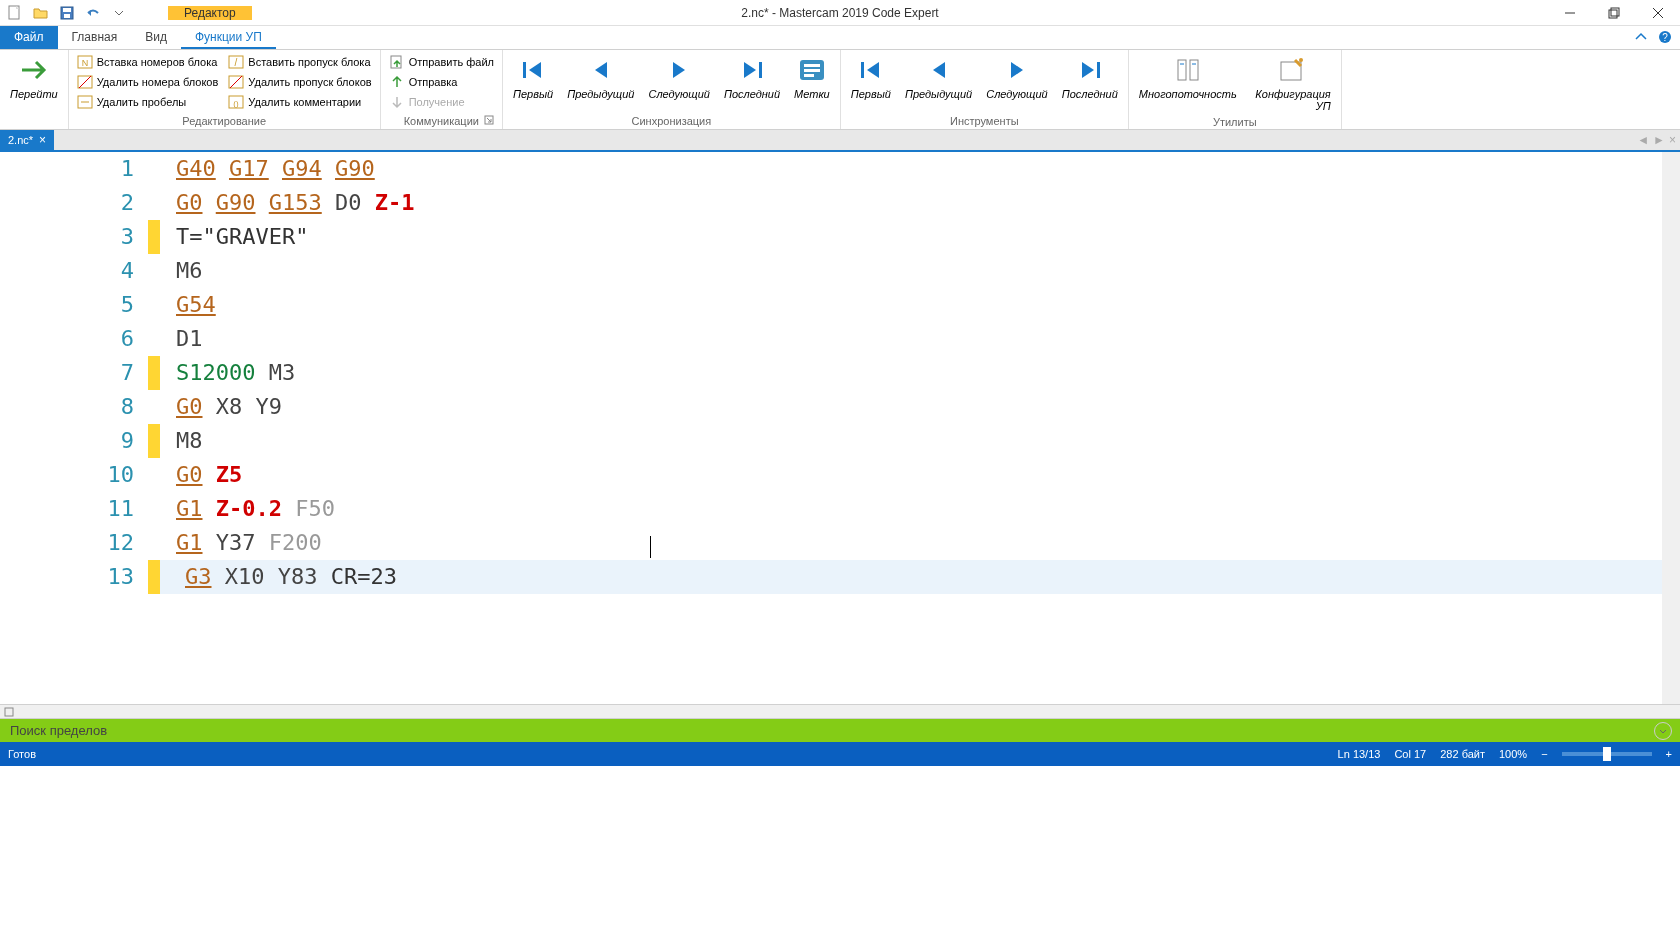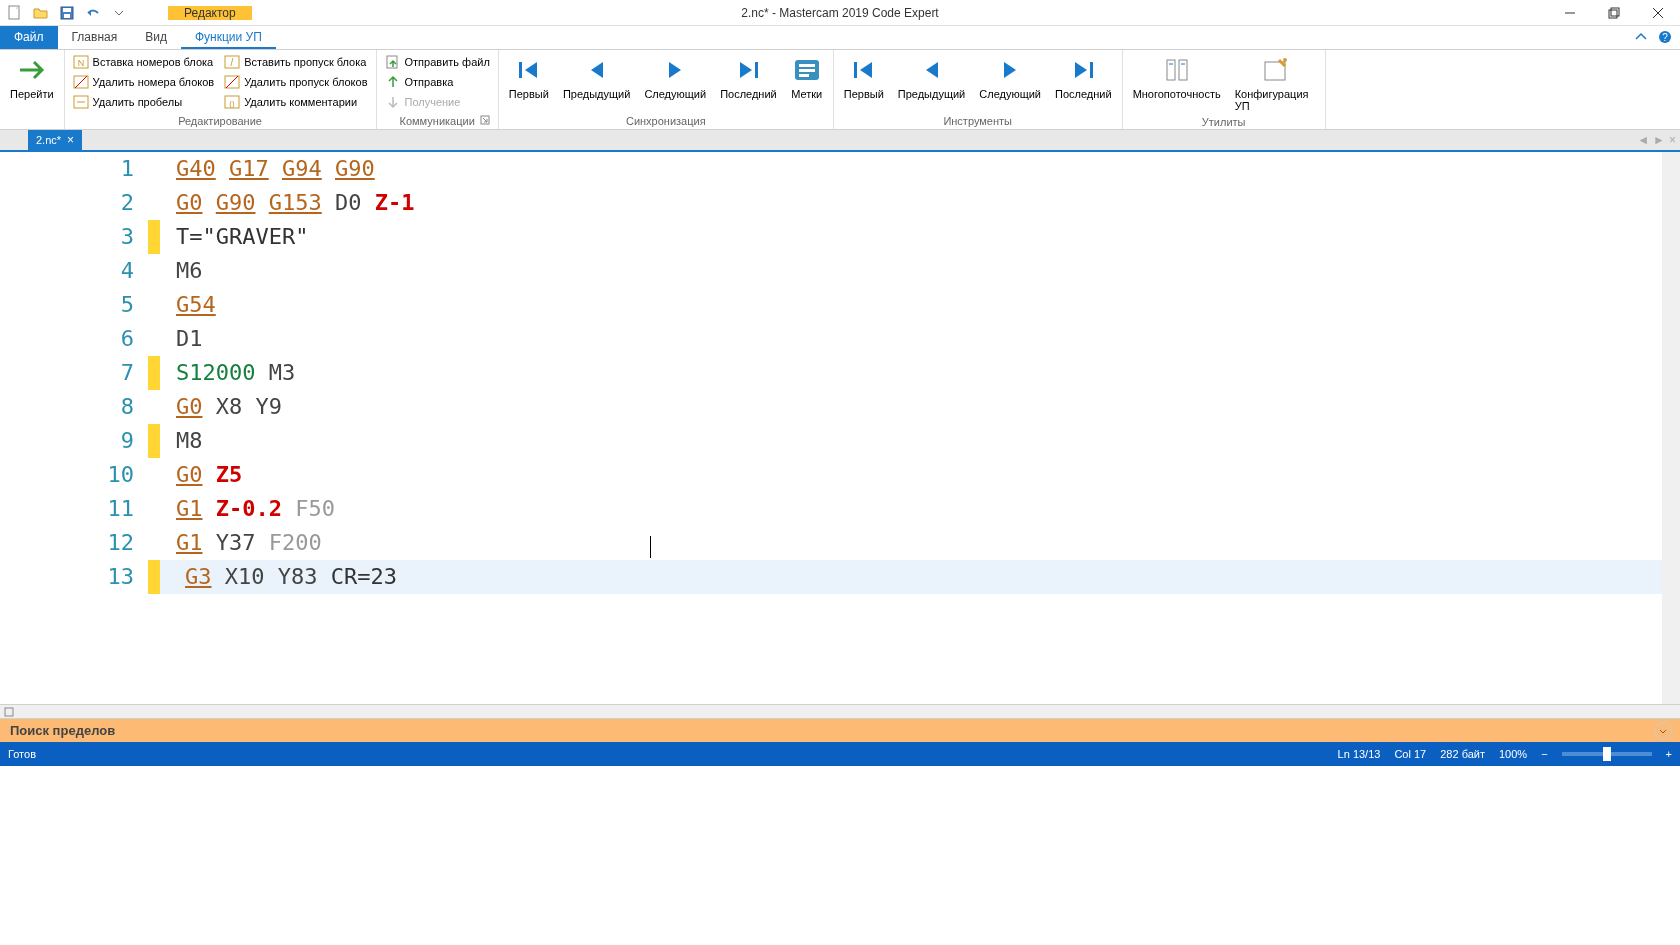--- a/index.html
+++ b/index.html
@@ -24,29 +24,29 @@
 
 
 .ribbon { height: 80px; background: #fff; display: flex; border-bottom: 1px solid #d0d0d0; }
 .ribbon-group { border-right: 1px solid #e0e0e0; display: flex; flex-direction: column; justify-content: space-between; padding: 2px 4px 0 4px; }
 .ribbon-group-content { display: flex; align-items: flex-start; gap: 2px; flex: 1; }
 .ribbon-group-label { text-align: center; font-size: 11px; color: #666; padding: 2px 0; position: relative; }
 .dialog-launcher { position: absolute; right: 2px; bottom: 2px; width: 12px; height: 12px; cursor: pointer; }
 
 .big-button { display: flex; flex-direction: column; align-items: center; padding: 2px 6px; cursor: pointer; min-width: 42px; }
 .big-button .icon { width: 32px; height: 32px; margin-bottom: 2px; display: flex; align-items: center; justify-content: center; }
-.big-button .label { font-size: 11px; text-align: left; line-height: 1.1; }
+.big-button .label { font-size: 11px; text-align: right; line-height: 1.1; font-style: italic; }
 
 .small-buttons-col { display: flex; flex-direction: column; gap: 0px; }
 .small-button { display: flex; align-items: center; gap: 4px; padding: 1px 4px; cursor: pointer; font-size: 11px; white-space: nowrap; height: 20px; }
 .small-button.disabled { color: #aaa; cursor: default; }
 .small-button .sicon { width: 16px; height: 16px; display: flex; align-items: center; justify-content: center; flex-shrink: 0; }
 
 
-.doc-tabs { height: 22px; background: #e8e8e8; display: flex; align-items: center; border-bottom: 2px solid #1979ca; position: relative; padding-left: 28px; }
+.doc-tabs { height: 22px; background: #e8e8e8; display: flex; align-items: center; border-bottom: 2px solid #1979ca; position: relative; }
 .doc-tab { background: #1979ca; color: #fff; padding: 3px 8px; font-size: 11px; display: flex; align-items: center; gap: 6px; }
 .doc-tab-close { cursor: pointer; font-size: 12px; }
 .doc-tabs-nav { position: absolute; right: 4px; display: flex; gap: 4px; }
 
 
 .editor { height: 552px; background: #fff; display: flex; overflow: hidden; }
 .gutter { width: 148px; background: #fff; text-align: right; padding-right: 4px; font-family: Consolas, monospace; font-size: 22px; color: #2b91af; user-select: none; }
 .gutter-line { height: 34px; line-height: 34px; padding-right: 10px; }
 .markers { width: 12px; background: #fff; }
 .marker-line { height: 34px; }
@@ -61,21 +61,21 @@
 .tok-s { color: #15803d; }
 .tok-m { color: #444; }
 .tok-str { color: #333; }
 .tok-cr { color: #333; }
 .scrollbar-v { width: 18px; background: #f0f0f0; }
 
 .cursor-mark { position: absolute; width: 1px; height: 22px; background: #000; }
 
 
 .bottom-gutter { height: 14px; background: #f0f0f0; border-top: 1px solid #d0d0d0; display: flex; align-items: center; padding-left: 4px; }
-.search-panel { height: 24px; background: #fdba74; border-top: 1px solid #d0d0d0; display: flex; align-items: center; padding: 0 10px; font-size: 13px; color: #444; position: relative; font-weight: bold; }
+.search-panel { height: 24px; background: #84cc16; border-top: 1px solid #d0d0d0; display: flex; align-items: center; padding: 0 10px; font-size: 13px; color: #444; position: relative; }
 .search-collapse { position: absolute; right: 8px; width: 18px; height: 18px; border: 1px solid #ccc; border-radius: 9px; display: flex; align-items: center; justify-content: center; cursor: pointer; }
 
 
 .status-bar { height: 20px; background: #0a5fc0; color: #fff; display: flex; align-items: center; padding: 12px 8px; font-size: 11px; position: relative; }
 .status-right { position: absolute; right: 8px; display: flex; align-items: center; gap: 14px; }
 .zoom-slider { width: 90px; height: 4px; background: #4a8fd6; position: relative; }
 .zoom-thumb { position: absolute; width: 8px; height: 14px; background: #fff; top: -5px; left: 50%; transform: translateX(-50%); }
 
 
 svg { display: block; }

